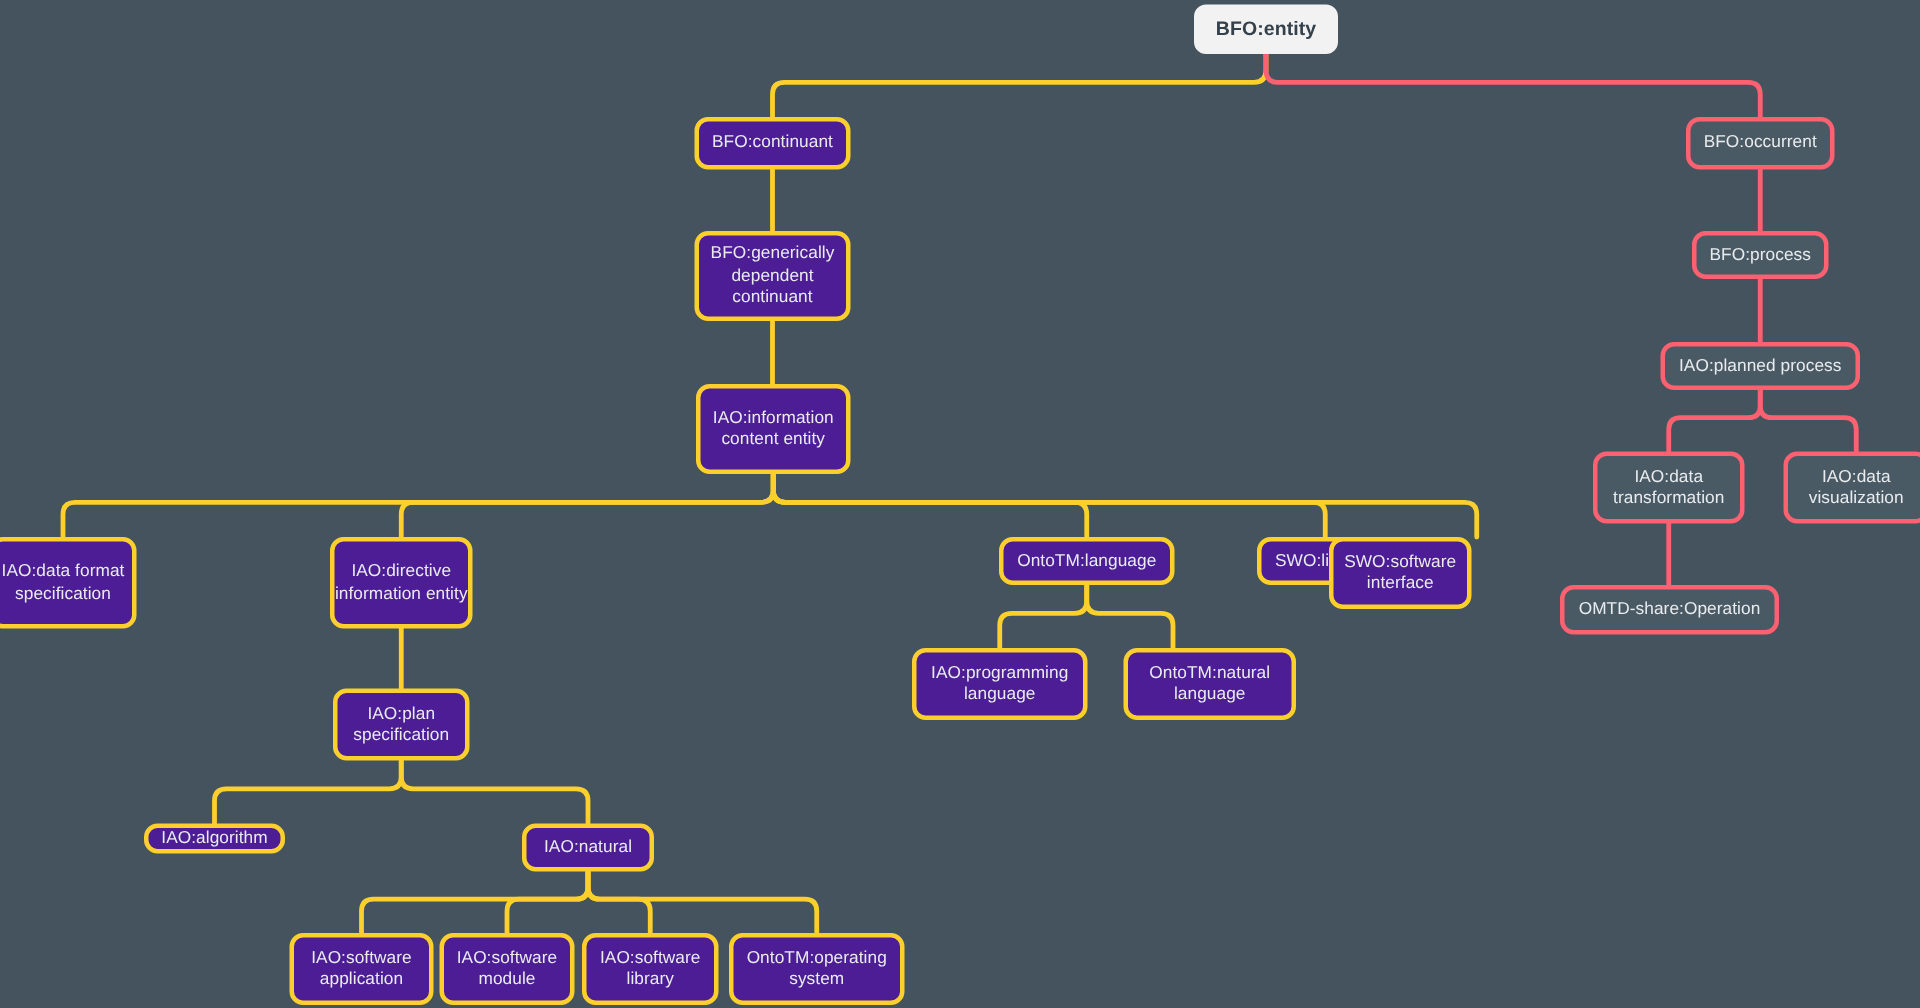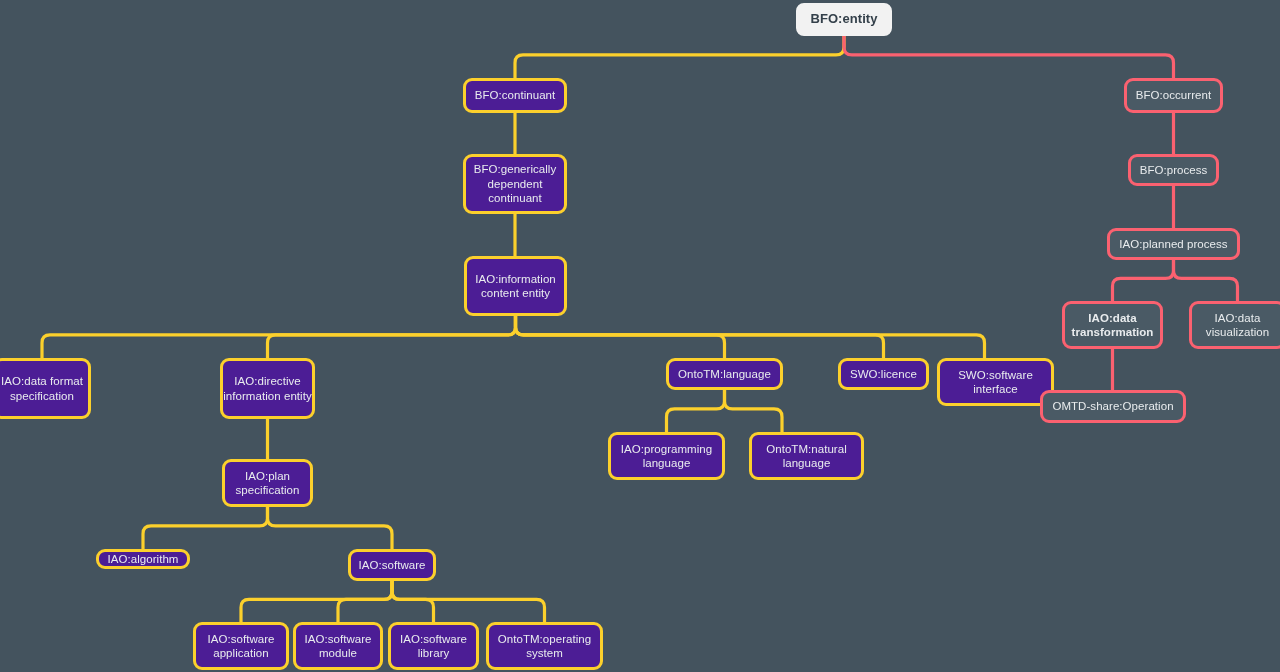--- a/index.html
+++ b/index.html
@@ -107,37 +107,37 @@
       </div>
       <div class="node yellow" style="left: 220px; top: 358px; width: 95px; height: 61px;">
         <span>IAO:directive information entity</span>
       </div>
       <div class="node yellow" style="left: 666px; top: 358px; width: 117px; height: 32px;">
         <span>OntoTM:language</span>
       </div>
       <div class="node yellow" style="left: 838px; top: 358px; width: 91px; height: 32px;">
         <span>SWO:licence</span>
       </div>
-      <div class="node yellow" style="left: 937px; top: 358px; width: 117px; height: 48px;">
+      <div class="node yellow" style="left: 886px; top: 358px; width: 95px; height: 48px;">
         <span>SWO:software interface</span>
       </div>
       <div class="node yellow" style="left: 608px; top: 432px; width: 117px; height: 48px;">
         <span>IAO:programming language</span>
       </div>
       <div class="node yellow" style="left: 729px; top: 432px; width: 115px; height: 48px; margin-left: 20px;">
         <span>OntoTM:natural language</span>
       </div>
       <div class="node yellow" style="left: 222px; top: 459px; width: 91px; height: 48px;">
         <span>IAO:plan specification</span>
       </div>
       <div class="node yellow" style="left: 96px; top: 549px; width: 94px; height: 20px;">
         <span>IAO:algorithm</span>
       </div>
       <div class="node yellow" style="left: 348px; top: 549px; width: 88px; height: 32px;">
-        <span>IAO:software</span>
+        <span>IAO:natural</span>
       </div>
       <div class="node yellow" style="left: 193px; top: 622px; width: 96px; height: 48px;">
         <span>IAO:software application</span>
       </div>
       <div class="node yellow" style="left: 293px; top: 622px; width: 90px; height: 48px;">
         <span>IAO:software module</span>
       </div>
       <div class="node yellow" style="left: 388px; top: 622px; width: 91px; height: 48px;">
         <span>IAO:software library</span>
       </div>
@@ -146,21 +146,21 @@
       </div>
       <div class="node red" style="left: 1124px; top: 78px; width: 99px; height: 35px;">
         <span>BFO:occurrent</span>
       </div>
       <div class="node red" style="left: 1128px; top: 154px; width: 91px; height: 32px;">
         <span>BFO:process</span>
       </div>
       <div class="node red" style="left: 1107px; top: 228px; width: 133px; height: 32px;">
         <span>IAO:planned process</span>
       </div>
-      <div class="node red" style="left: 1062px; top: 301px; width: 101px; height: 48px; font-weight: bold;">
+      <div class="node red" style="left: 1062px; top: 301px; width: 101px; height: 48px;">
         <span>IAO:data transformation</span>
       </div>
       <div class="node red" style="left: 1189px; top: 301px; width: 97px; height: 48px;">
         <span>IAO:data visualization</span>
       </div>
       <div class="node red" style="left: 1040px; top: 390px; width: 146px; height: 33px;">
         <span>OMTD-share:Operation</span>
       </div>
     </div>
 </div>

